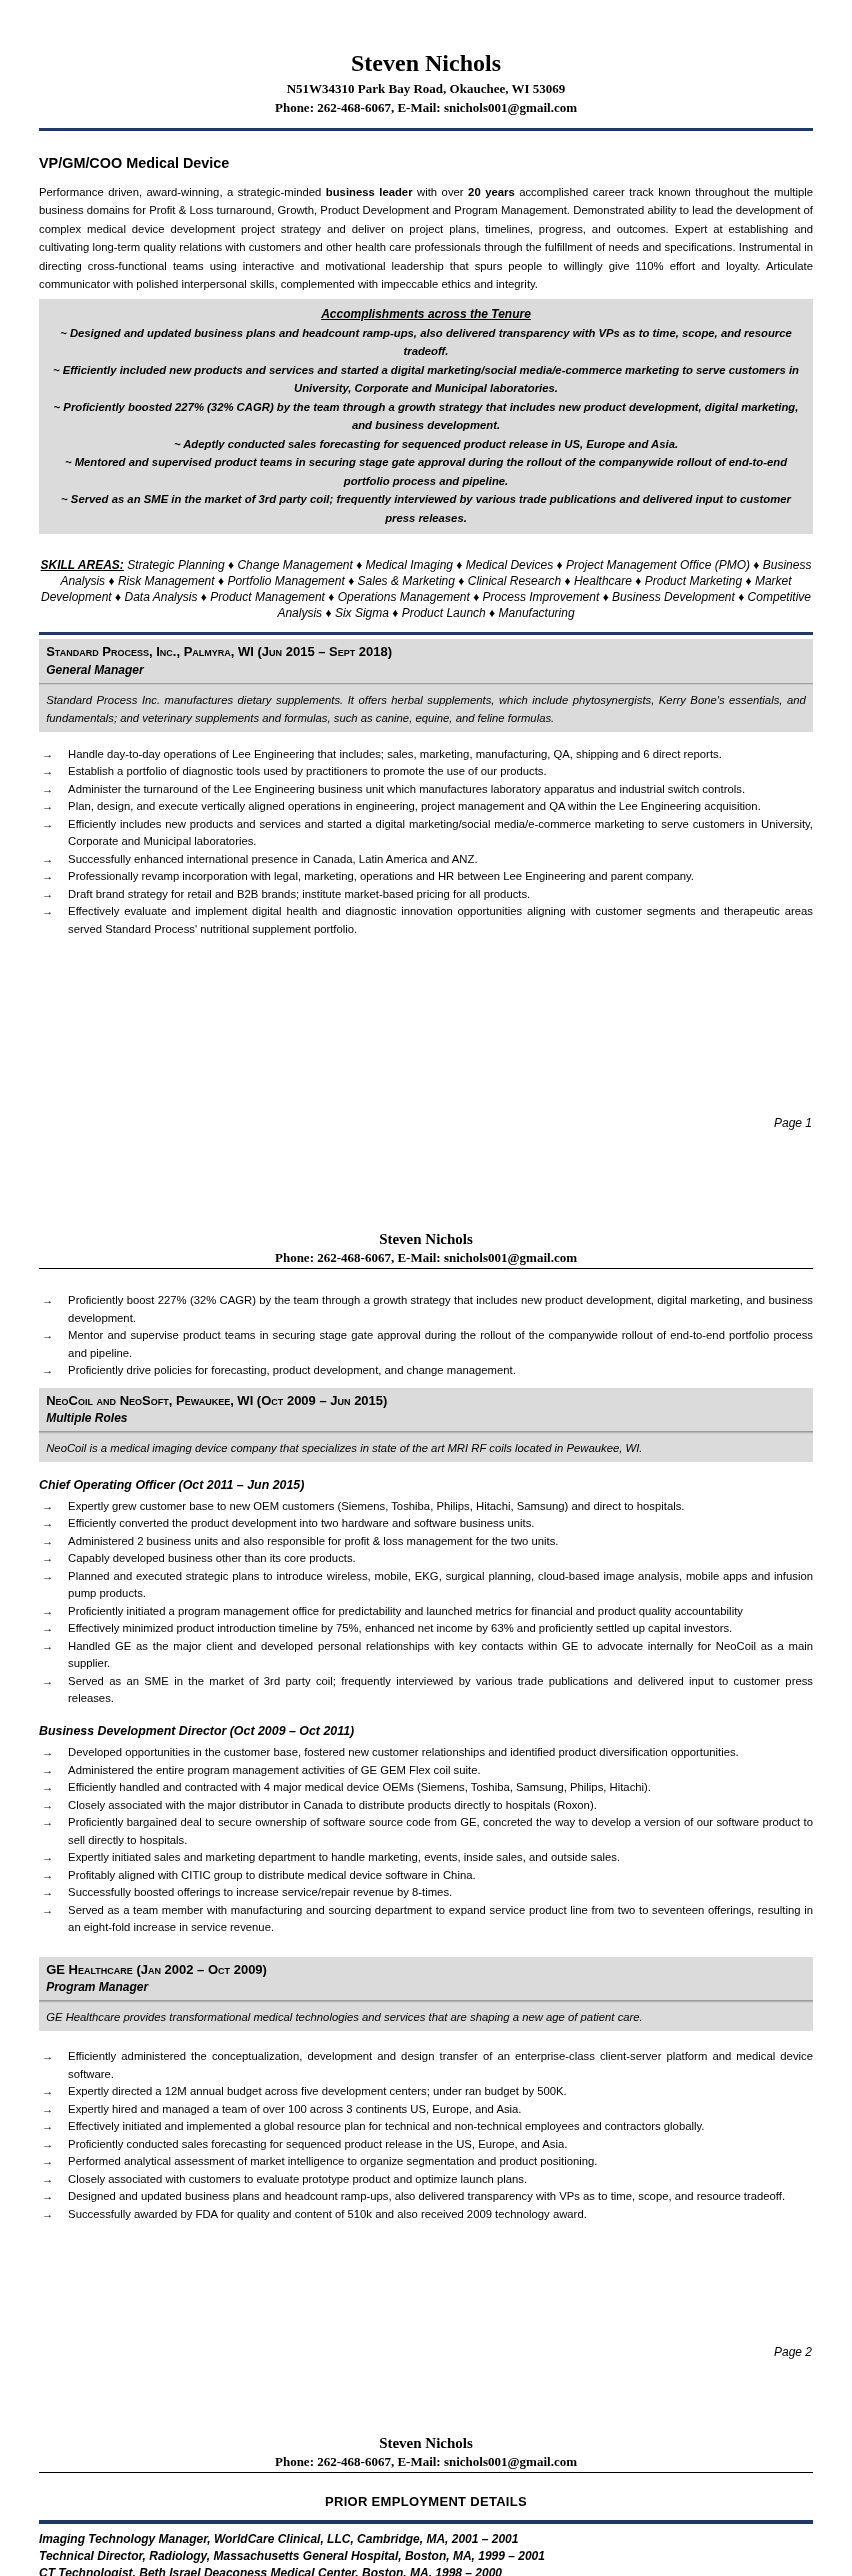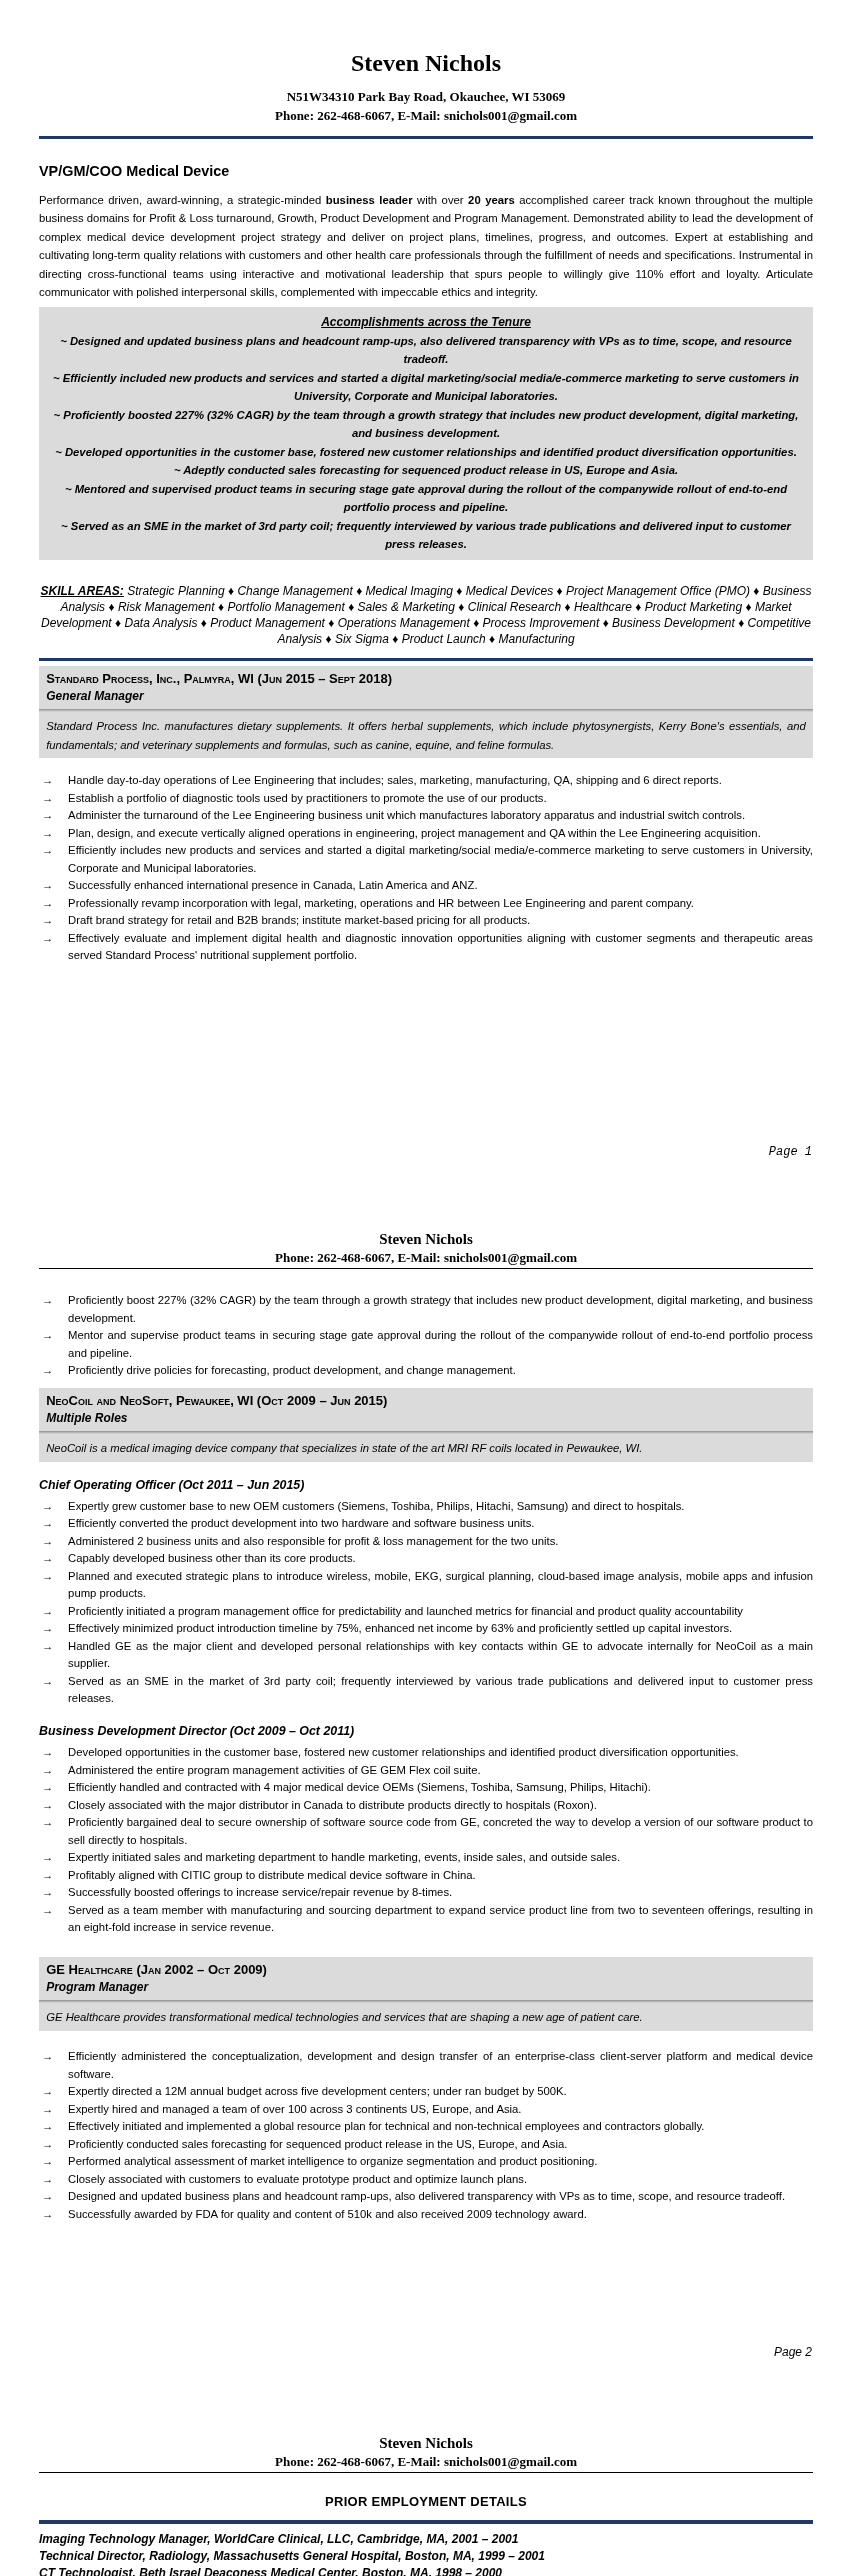--- a/index.html
+++ b/index.html
@@ -8,21 +8,21 @@
     margin:0 auto; overflow:hidden; color:#000;
     font-family:"Liberation Sans", sans-serif;
   }
   .page { position:absolute; left:39px; right:39px; height:1205px; }
   #page1 { top:0; }
   #page2 { top:1205px; }
   #page3 { top:2409px; }
 
   .serif { font-family:"Liberation Serif", serif; font-weight:bold; text-align:center; }
   .p1-name { font-size:24px; line-height:29px; margin-top:49px; }
-  .p1-sub  { font-size:13px; line-height:17px; margin-top:10px; }
+  .p1-sub  { font-size:13px; line-height:17px; margin-top:2px; }
   .p1-sub2 { font-size:13px; line-height:17px; margin-top:1.5px; }
   .p23-name { font-size:15px; line-height:18.5px; margin-top:25px; }
   .p23-sub  { font-size:13px; line-height:16.5px; margin-top:1px; }
 
   .rule-navy { height:3.6px; background:var(--navy,#1F3864); margin-top:12.4px; }
   .rule-navy.sec { height:3.1px; margin-top:11.3px; }
   .rule-thin { height:1px; background:#000; margin-top:2.1px; }
 
   .p1-title { margin-top:23px; text-align:left; font-weight:bold; font-size:14.4px; line-height:18.5px; }
   .summary { margin-top:10px; font-size:11.3px; line-height:18.5px; text-align:justify; }
@@ -47,21 +47,21 @@
 
   .bullets { margin-top:14.4px; }
   .bullets.tight { margin-top:3.1px; }
   .bullet { display:flex; font-size:11.3px; line-height:17.5px; }
   .bullet .arrow { flex:0 0 26px; padding-left:3.1px; }
   .bullet .btxt { flex:1; text-align:justify; }
 
   .subrole { font-weight:bold; font-style:italic; font-size:12.4px; line-height:17.5px; margin-top:15.5px; }
 
   .pfoot { position:absolute; right:1px; font-style:italic; font-size:12px; line-height:15.5px; }
-  #page1 .pfoot { top:1145px;font-family:Liberation Mono, monospace; }
+  #page1 .pfoot { top:1116px; }
   #page2 .pfoot { top:1140px; }
 
   .prior-list { margin-top:7.2px; }
   .prior-line { font-weight:bold; font-style:italic; font-size:12px; line-height:17px; }
 </style>
 </head>
 <body>
 
 <div class="doc">
 
@@ -76,21 +76,20 @@
 
     <div class="summary"><span>Performance driven, award-winning, a strategic-minded </span><span class="b">business leader</span><span> with over </span><span class="b">20 years</span><span> accomplished career track known throughout the multiple business domains for Profit &amp; Loss turnaround, Growth, Product Development and Program Management. Demonstrated ability to lead the development of complex medical device development project strategy and deliver on project plans, timelines, progress, and outcomes. Expert at establishing and cultivating long-term quality relations with customers and other health care professionals through the fulfillment of needs and specifications. Instrumental in directing cross-functional teams using interactive and motivational leadership that spurs people to willingly give 110% effort and loyalty. Articulate communicator with polished interpersonal skills, complemented with impeccable ethics and integrity.</span></div>
 
     <div class="acc-box">
       <div class="acc-title">Accomplishments across the Tenure</div>
       <div>
 
       <div class="acc-item">~ Designed and updated business plans and headcount ramp-ups, also delivered transparency with VPs as to time, scope, and resource tradeoff.</div>
           <div class="acc-item">~ Efficiently included new products and services and started a digital marketing/social media/e-commerce marketing to serve customers in University, Corporate and Municipal laboratories.</div>
           <div class="acc-item">~ Proficiently boosted 227% (32% CAGR) by the team through a growth strategy that includes new product development, digital marketing, and business development.</div>
-          <div class="acc-item">~ Developed opportunities in the customer base, fostered new customer relationships and identified product diversification opportunities.</div>
           <div class="acc-item">~ Adeptly conducted sales forecasting for sequenced product release in US, Europe and Asia.</div>
           <div class="acc-item">~ Mentored and supervised product teams in securing stage gate approval during the rollout of the companywide rollout of end-to-end portfolio process and pipeline.</div>
           <div class="acc-item">~ Served as an SME in the market of 3rd party coil; frequently interviewed by various trade publications and delivered input to customer press releases.</div>
         </div>
     </div>
 
     <div class="skills"><span class="lbl">SKILL AREAS:</span><span> Strategic Planning ♦ Change Management ♦ Medical Imaging ♦ Medical Devices ♦ Project Management Office (PMO) ♦ Business Analysis ♦ Risk Management ♦ Portfolio Management ♦ Sales &amp; Marketing ♦ Clinical Research ♦ Healthcare ♦ Product Marketing ♦ Market Development ♦ Data Analysis ♦ Product Management ♦ Operations Management ♦ Process Improvement ♦ Business Development ♦ Competitive Analysis ♦ Six Sigma ♦ Product Launch ♦ Manufacturing</span></div>
 
     <div class="rule-navy sec"></div>
 

